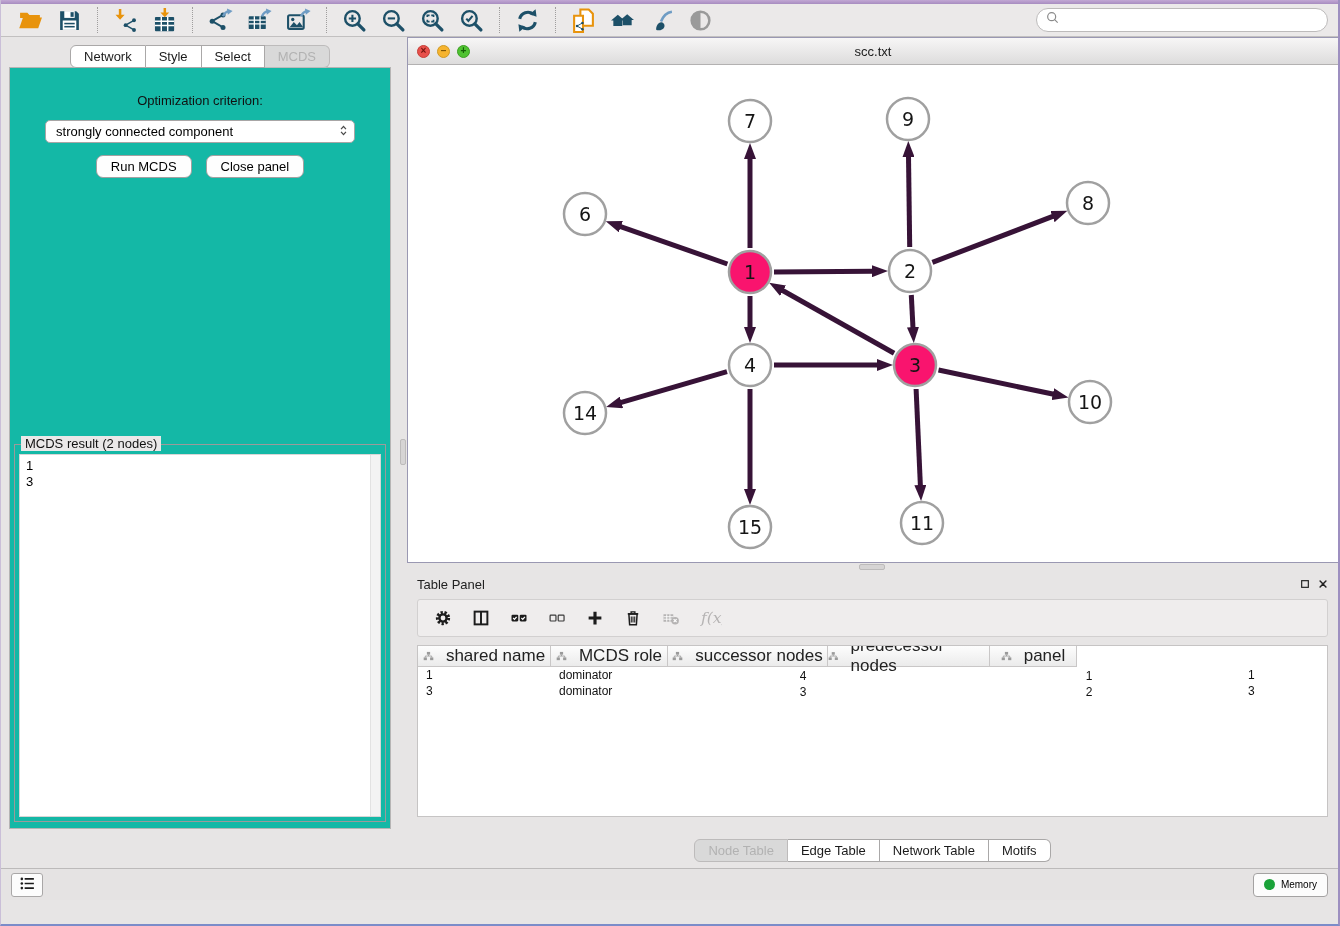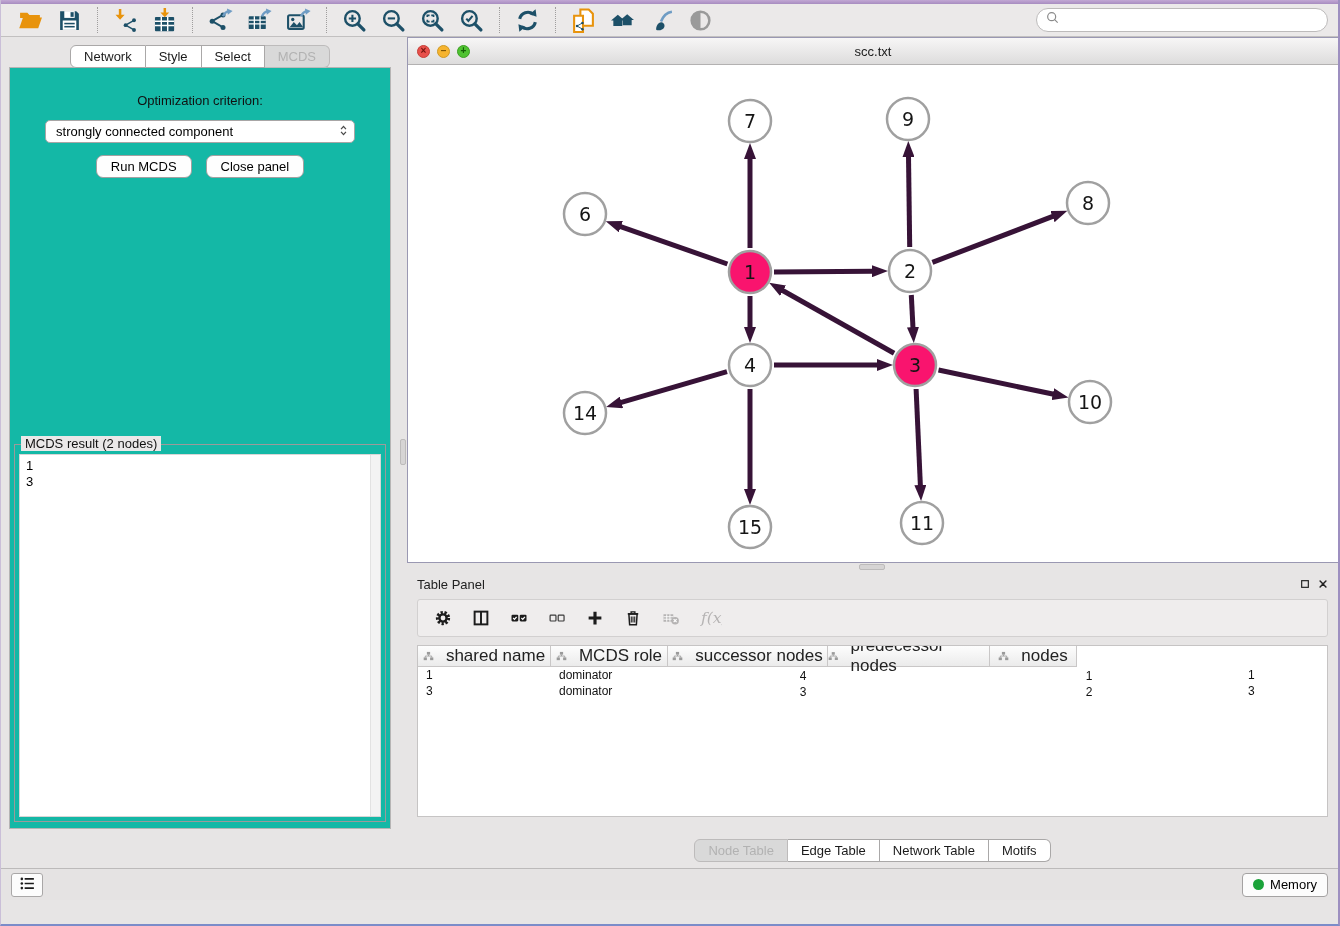--- a/index.html
+++ b/index.html
@@ -79,21 +79,21 @@
   .trow{display:flex;height:16px;}
   .tcell{font-size:12px;color:#111;display:flex;align-items:center;}
   .tcell.left{justify-content:flex-start;padding-left:8px;}
   .tcell.right{justify-content:flex-end;padding-right:16px;}
   .tp-tabs{position:absolute;left:0;right:0;bottom:6px;}
   
   .statusbar{height:32px;background:#e5e3e3;border-top:1px solid #bcbaba;display:flex;align-items:center;padding:0 10px;}
   .sb-left{width:32px;height:24px;background:#fcfcfc;border:1px solid #a9a7a7;border-radius:3px;display:flex;
            align-items:center;justify-content:center;padding:0;}
   .sb-mem{margin-left:auto;height:24px;background:#fcfcfc;border:1px solid #a4a2a2;border-radius:4px;display:flex;
-          align-items:center;gap:6px;padding:0 10px;font-size:13px;font-family:"Liberation Sans",sans-serif;}
+          align-items:center;gap:6px;padding:0 10px;font-size:10px;font-family:"Liberation Sans",sans-serif;}
   .dot{width:11px;height:11px;border-radius:50%;background:#1aa239;display:inline-block;}
 </style>
 </head>
 <body>
 
 <div class="app">
   <div class="top-strip"></div>
 
 
   <div class="toolbar">
@@ -475,21 +475,21 @@
                 </svg>
                 <span>predecessor nodes</span>
               </div>
               <div class="hcell" style="width:87px">
                 <svg width="11" height="11" viewBox="0 0 24 24">
                   <rect x="8.5" y="2" width="7" height="6" fill="#9a9a9a"></rect>
                   <rect x="1.5" y="14" width="7" height="6" fill="#9a9a9a"></rect>
                   <rect x="15.5" y="14" width="7" height="6" fill="#9a9a9a"></rect>
                   <path d="M12 8v3M5 14v-3h14v3" stroke="#9a9a9a" stroke-width="1.8" fill="none"></path>
                 </svg>
-                <span>nodes</span>
+                <span>panel</span>
               </div>
             </div>
           <div class="tp-body">
               <div class="trow">
                 <div class="tcell left" style="width:133px">1</div>
                 <div class="tcell left" style="width:117px">dominator</div>
                 <div class="tcell right" style="width:160px">4</div>
                 <div class="tcell right" style="width:162px">1</div>
                 <div class="tcell left" style="width:87px">1</div>
               </div>

